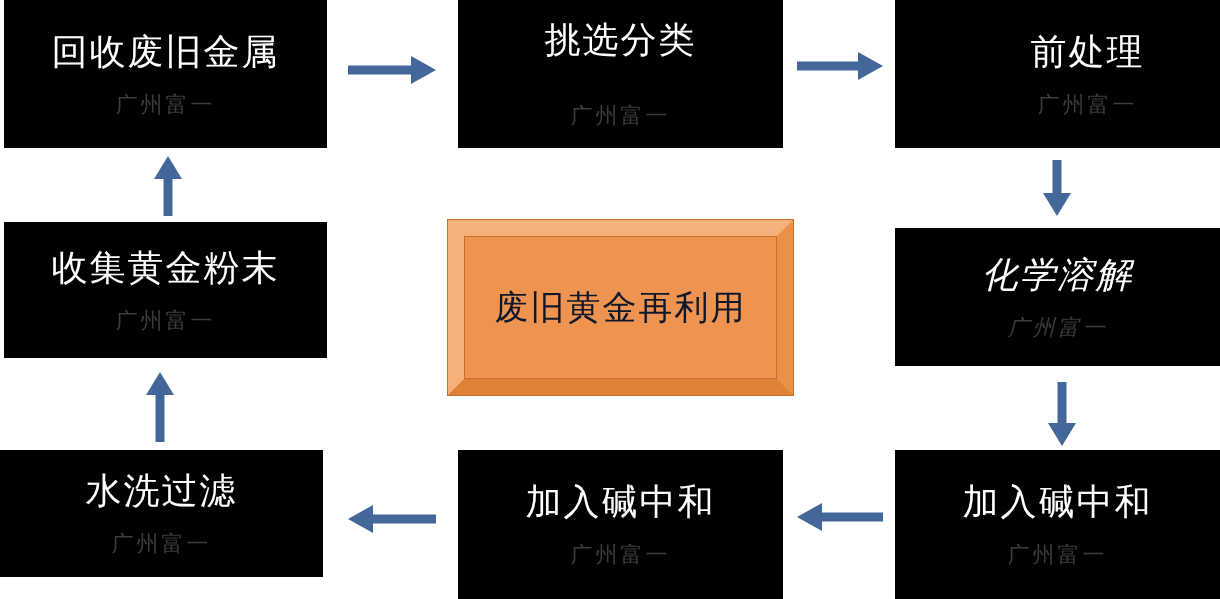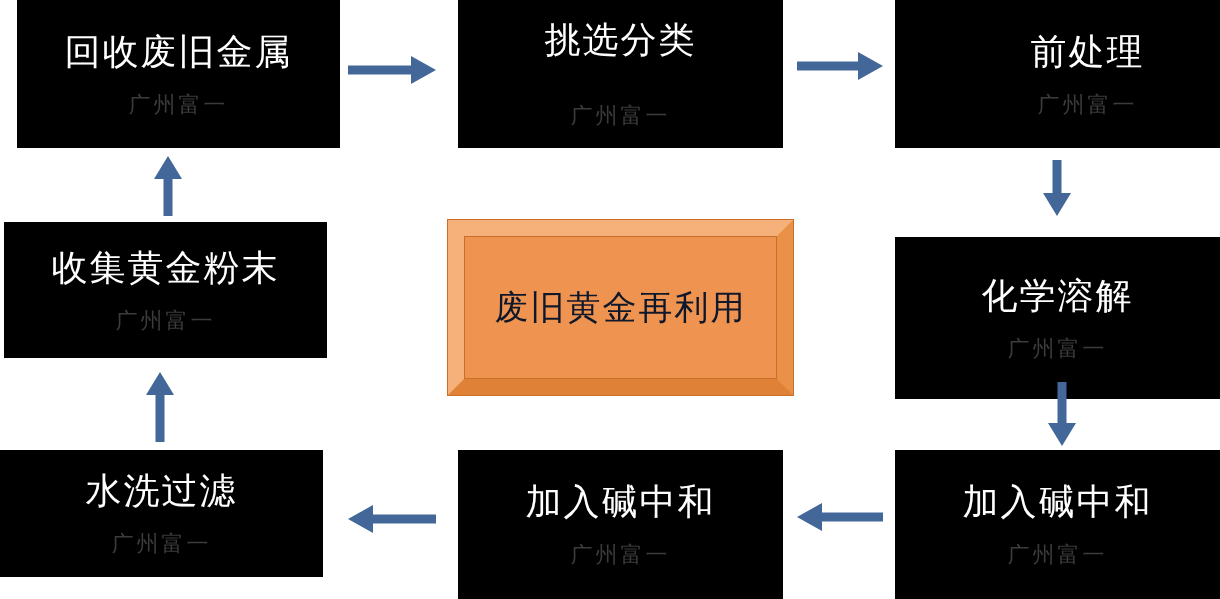--- a/index.html
+++ b/index.html
@@ -90,21 +90,21 @@
   .arrow-up .shaft { top: 23px; bottom: 0; left: 50%; width: 9px; transform: translateX(-50%); }
   .arrow-up .head  { top: 0; left: 50%; transform: translateX(-50%);
                      border-left: 14px solid transparent; border-right: 14px solid transparent;
                      border-bottom: 23px solid var(--arrow, #44679a); }
 </style>
 </head>
 <body>
 
 <div class="canvas">
 
-  <div class="node" style="left:17px; top:0; width:323px; height:148px;text-align:center;">
+  <div class="node" style="left:4px; top:0; width:323px; height:148px;text-align:center;">
     <span class="label">回收废旧金属</span>
     <span class="watermark">广州富一</span>
   </div>
 
   <div class="node" style="left:458px; top:0; width:325px; height:148px;gap:23px;">
     <span class="label">挑选分类</span>
     <span class="watermark">广州富一</span>
   </div>
 
   <div class="node" style="left:895px; top:0; width:385px; height:148px;">
@@ -116,21 +116,21 @@
     <span class="label">收集黄金粉末</span>
     <span class="watermark">广州富一</span>
   </div>
 
   <div class="center-box">
     <div class="center-inner">
       <span class="center-label">废旧黄金再利用</span>
     </div>
   </div>
 
-  <div class="node" style="left:895px; top:237px; width:325px; height:162px;">
+  <div class="node" style="left:895px; top:228px; width:325px; height:138px;font-style:italic;">
     <span class="label">化学溶解</span>
     <span class="watermark">广州富一</span>
   </div>
 
   <div class="node" style="left:0; top:450px; width:323px; height:127px;">
     <span class="label">水洗过滤</span>
     <span class="watermark">广州富一</span>
   </div>
 
   <div class="node" style="left:458px; top:450px; width:325px; height:149px;">

